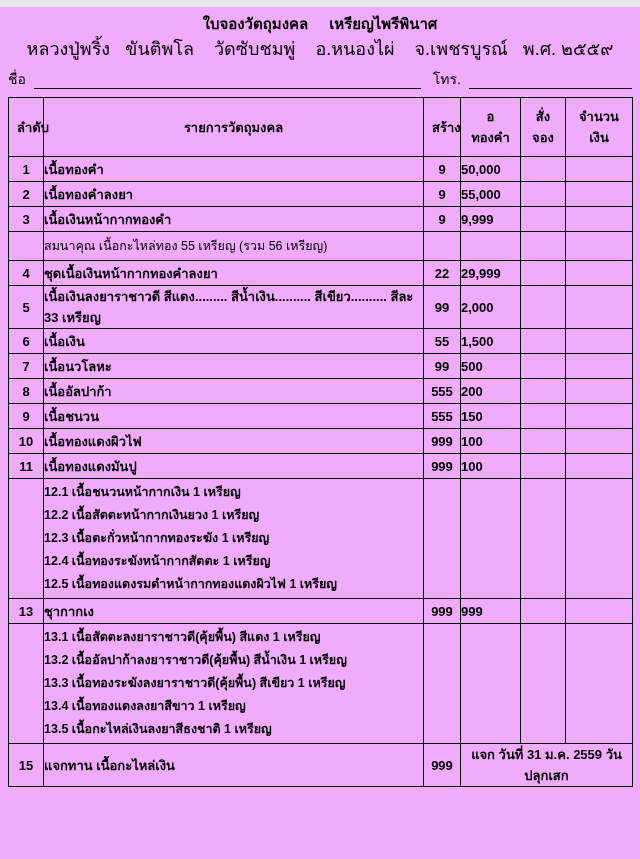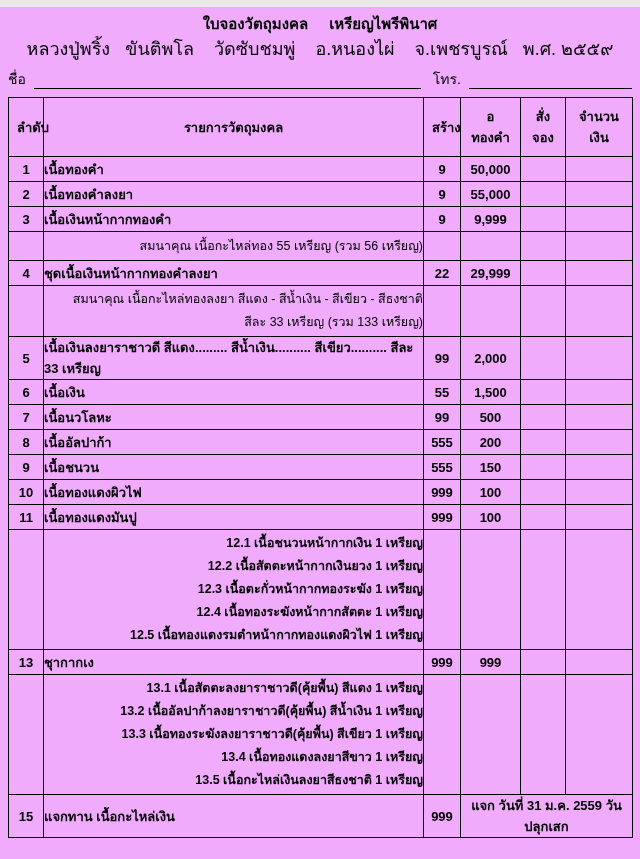--- a/index.html
+++ b/index.html
@@ -28,25 +28,25 @@
   table.items,table.items th,table.items td{border:1.5px solid #000;}
   table.items th{
     font-size:13px;font-weight:bold;height:24px;text-align:center;padding:8px;
   }
   table.items td{
     font-size:13px;font-weight:bold;height:24px;padding:0;vertical-align:middle;
     overflow:hidden;
   }
   td.c-no,td.c-made{text-align:center;}
   td.c-name{text-align:left;padding-left:6px;padding-right:2px;}
-  td.c-price{text-align:center;padding-right:16px;}
+  td.c-price{text-align:left;padding-right:16px;}
   td.c-note{text-align:center;}
   tr.sub td{font-weight:normal;font-size:12.5px;}
   tr.sub.bold td{font-weight:bold;}
-  tr.sub td.c-name{padding-top:2px;padding-bottom:2px;text-align:right;}
+  tr.sub td.c-name{padding-top:2px;padding-bottom:2px;}
   tr.sub td.c-name div{line-height:23px;}
 </style>
 </head>
 <body>
 
 <div class="page">
 
   <div class="title bindtext">ใบจองวัตถุมงคล     เหรียญไพรีพินาศ</div>
   <div class="subtitle bindtext">หลวงปู่พริ้ง   ขันติพโล    วัดซับชมพู่    อ.หนองไผ่    จ.เพชรบูรณ์   พ.ศ. ๒๕๕๙</div>
 
@@ -112,31 +112,20 @@
           <td class="c-amt"></td>
         </tr>
         <tr>
           <td class="c-no">4</td>
           <td class="c-name">ชุดเนื้อเงินหน้ากากทองคำลงยา</td>
           <td class="c-made">22</td>
           <td class="c-price">29,999</td>
           <td class="c-order"></td>
           <td class="c-amt"></td>
         </tr>
-        <tr class="sub">
-          <td class="c-no"></td>
-          <td class="c-name">
-            <div>สมนาคุณ เนื้อกะไหล่ทองลงยา สีแดง - สีน้ำเงิน - สีเขียว - สีธงชาติ</div>
-            <div>สีละ 33 เหรียญ (รวม 133 เหรียญ)</div>
-          </td>
-          <td class="c-made"></td>
-          <td class="c-price"></td>
-          <td class="c-order"></td>
-          <td class="c-amt"></td>
-        </tr>
         <tr>
           <td class="c-no">5</td>
           <td class="c-name">เนื้อเงินลงยาราชาวดี สีแดง.........   สีน้ำเงิน..........   สีเขียว..........   สีละ 33 เหรียญ</td>
           <td class="c-made">99</td>
           <td class="c-price">2,000</td>
           <td class="c-order"></td>
           <td class="c-amt"></td>
         </tr>
         <tr>
           <td class="c-no">6</td>

